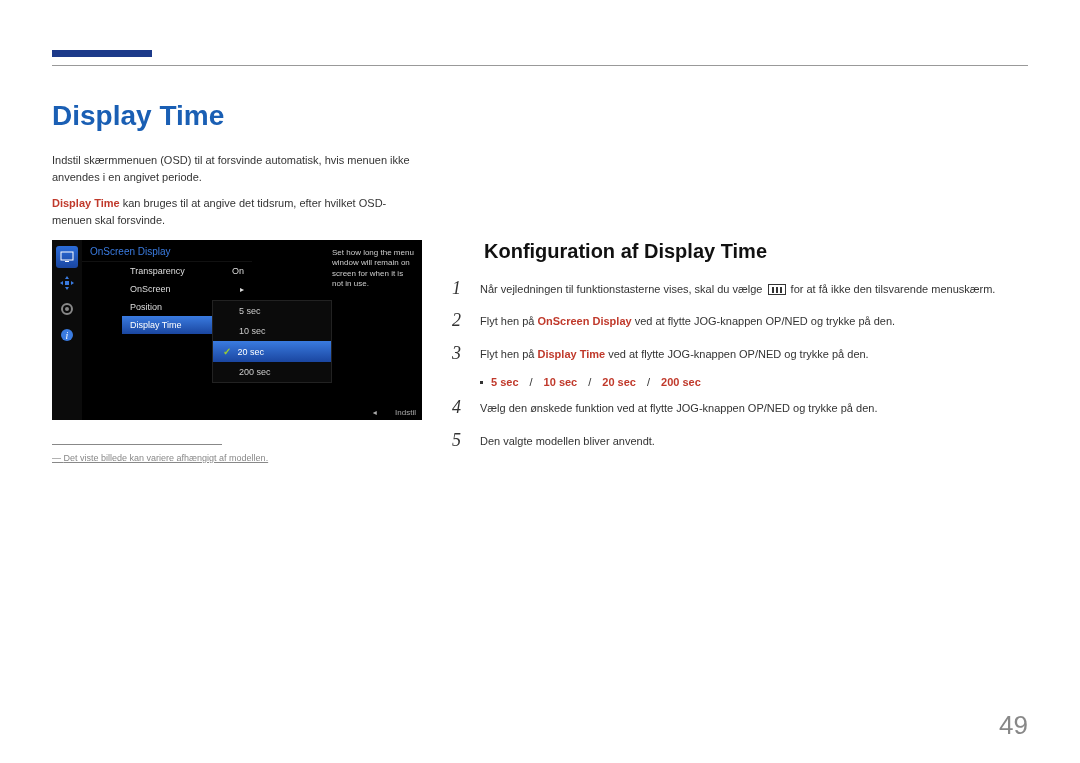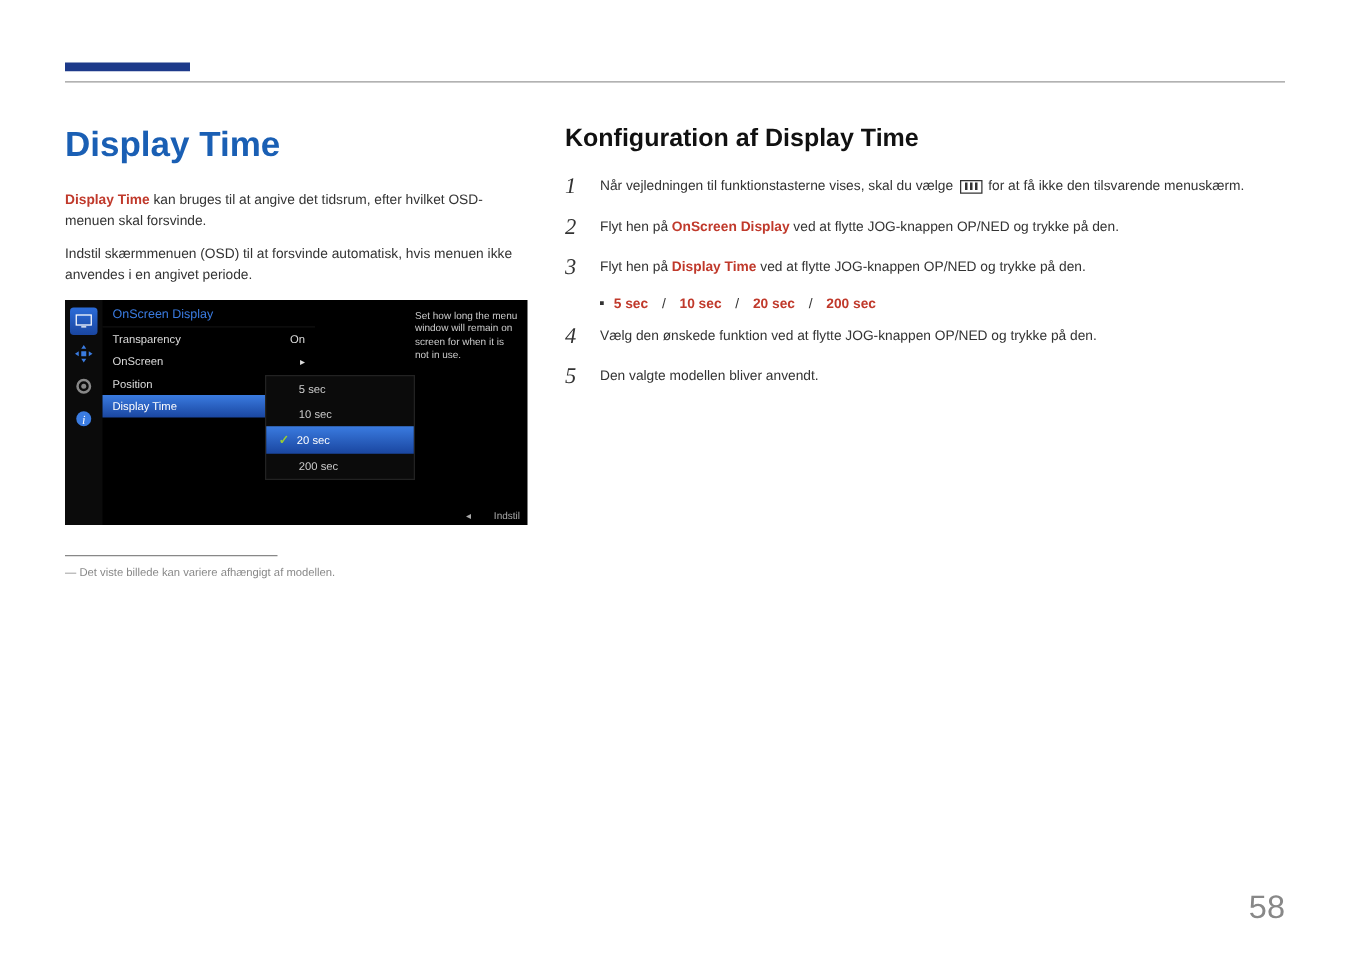--- a/index.html
+++ b/index.html
@@ -1,43 +1,43 @@
 <!DOCTYPE html>
 <html><head>
 <meta charset="utf-8">
 <style>
   * { box-sizing: border-box; margin: 0; padding: 0; }
   html, body { width: 1080px; height: 763px; background: #fff; font-family: "Segoe UI", Arial, sans-serif; color: #222; }
   .page { width: 1080px; height: 763px; position: relative; }
   .top-rule { position: absolute; top: 65px; left: 52px; right: 52px; height: 1px; background: #999; }
   .top-accent { position: absolute; top: 50px; left: 52px; width: 100px; height: 7px; background: #1d3a8a; }
-  .content { position: absolute; top: 100px; left: 52px; right: 52px; display: flex; gap: 30px; }
+  .content { position: absolute; top: 100px; left: 52px; right: 52px; display: flex; gap: 30px; align-items: flex-end; }
   .col-left { width: 370px; }
   .col-right { flex: 1; }
   .h1 { font-size: 28px; font-weight: 700; color: #1a5fb4; margin-bottom: 20px; }
-  .h2 { font-size: 20px; font-weight: 700; color: #111; margin-bottom: 16px; }
+  .h2 { font-size: 20px; font-weight: 700; color: #111; margin-bottom: 16px; margin-left: 32px; }
   .para { font-size: 11px; line-height: 1.5; color: #333; margin-bottom: 10px; }
   .emph { color: #c0392b; font-weight: 700; }
   .osd { width: 370px; height: 180px; background: #000; position: relative; font-size: 9px; color: #eee; margin-top: 12px; }
   .osd-sidebar { position: absolute; left: 0; top: 0; width: 30px; height: 100%; background: #0b0b0b; display: flex; flex-direction: column; align-items: center; padding-top: 6px; gap: 4px; }
   .sidebar-icon { width: 22px; height: 22px; border-radius: 3px; display: flex; align-items: center; justify-content: center; }
   .sidebar-icon.active { background: linear-gradient(#2b6cd9, #1a46a0); }
   .osd-main { position: absolute; left: 30px; top: 0; width: 170px; height: 100%; }
   .osd-title { color: #3a7be0; font-size: 10px; padding: 6px 8px 4px; border-bottom: 1px solid #111; }
-  .osd-row { display: flex; justify-content: space-between; align-items: center; padding: 4px 8px; font-size: 9px; color: #ddd; }
+  .osd-row { display: flex; justify-content: space-between; align-items: center; padding: 4px 8px; font-size: 9px; color: #ddd; margin-left: 40px; }
   .osd-row.sel { background: linear-gradient(#3a7be0, #1a46a0); color: #fff; }
   .osd-sub { position: absolute; left: 160px; top: 60px; width: 120px; background: #0b0b0b; border: 1px solid #222; }
   .osd-sub-row { padding: 5px 10px; font-size: 9px; color: #ccc; display: flex; align-items: center; gap: 6px; }
   .osd-sub-row.sel { background: linear-gradient(#3a7be0, #1a46a0); color: #fff; }
   .check { color: #9acd32; font-weight: bold; font-size: 10px; }
   .osd-help { position: absolute; right: 4px; top: 4px; width: 90px; font-size: 8px; color: #ccc; line-height: 1.3; padding: 4px; }
   .osd-footer { position: absolute; bottom: 3px; right: 6px; font-size: 8px; color: #aaa; }
   .osd-footer .tri { display: inline-block; margin-right: 16px; }
   .footnote-line { border-top: 1px solid #888; width: 170px; margin-top: 24px; margin-bottom: 8px; }
-  .footnote { font-size: 9px; color: #888; }
+  .footnote { font-size: 9px; color: #888; text-decoration: underline; }
   .step-list { }
   .step { display: flex; align-items: flex-start; gap: 12px; margin-bottom: 14px; }
   .step-num { font-size: 18px; font-weight: 400; font-style: italic; font-family: Georgia, serif; color: #333; width: 16px; line-height: 1; }
   .step-body { flex: 1; font-size: 11px; line-height: 1.5; color: #333; padding-top: 2px; }
   .menu-icon-inline { display: inline-flex; align-items: center; justify-content: center; border: 1px solid #333; padding: 0 2px; height: 11px; vertical-align: middle; margin: 0 2px; }
   .menu-icon-inline span { display: inline-block; width: 2px; height: 6px; background: #333; margin: 0 1px; }
   .bullet-line { display: flex; align-items: center; gap: 8px; font-size: 11px; margin: 6px 0 10px 28px; }
   .bullet { width: 3px; height: 3px; background: #333; }
   .sep { color: #333; margin: 0 3px; }
   .page-num { position: absolute; bottom: 22px; right: 52px; font-size: 26px; color: #888; font-weight: 300; }
@@ -48,24 +48,24 @@
 <body>
 
 <div class="page">
   <div class="top-accent"></div>
   <div class="top-rule"></div>
 
   <div class="content">
 
     <div class="col-left">
       <div class="h1">Display Time</div>
+      <p class="para">Indstil skærmmenuen (OSD) til at forsvinde automatisk, hvis menuen ikke anvendes i en angivet periode.</p>
       <p class="para">
         <span class="emph">Display Time</span><span> kan bruges til at angive det tidsrum, efter hvilket OSD-menuen skal forsvinde.</span>
       </p>
-      <p class="para">Indstil skærmmenuen (OSD) til at forsvinde automatisk, hvis menuen ikke anvendes i en angivet periode.</p>
 
       <div class="osd">
         <div class="osd-sidebar">
           <div class="sidebar-icon active">
             <svg width="14" height="12" viewBox="0 0 14 12">
                 <rect x="1" y="1" width="12" height="8" fill="none" stroke="#fff" stroke-width="1"></rect>
                 <rect x="5" y="10" width="4" height="1" fill="#fff"></rect>
               </svg>
           </div>
           <div class="sidebar-icon">
@@ -184,14 +184,14 @@
         </div>
 
         <div class="step">
           <div class="step-num">5</div>
           <div class="step-body">Den valgte modellen bliver anvendt.</div>
         </div>
       </div>
     </div>
   </div>
 
-  <div class="page-num">58</div>
+  <div class="page-num">49</div>
 </div>
 
 </body></html>

